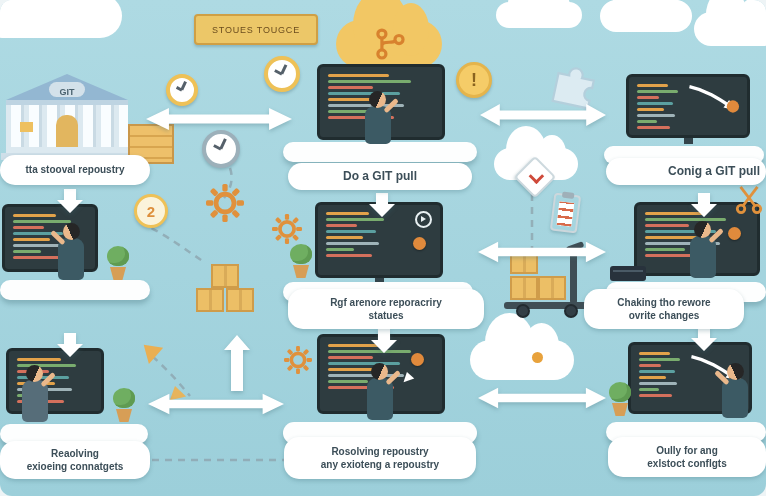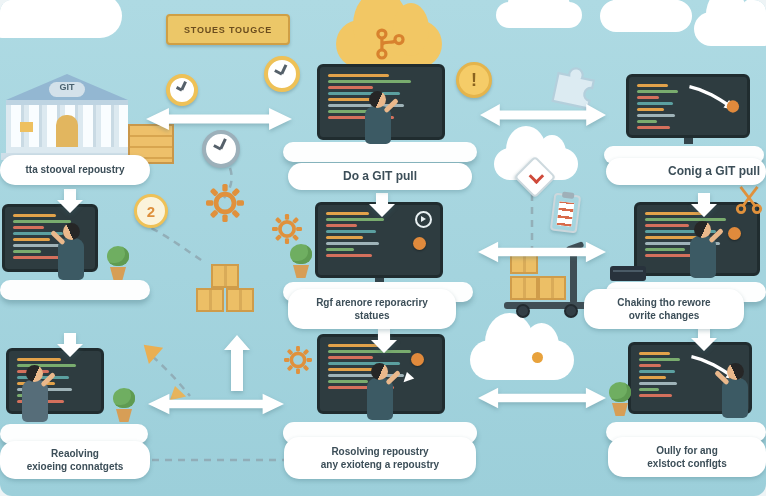--- a/index.html
+++ b/index.html
@@ -9,22 +9,22 @@
   .cloud{position:absolute;background:#fff;border-radius:999px;z-index:0;}
   .cloud::before{content:"";position:absolute;width:48%;height:150%;left:14%;top:-68%;background:#fff;border-radius:50%;}
   .cloud::after{content:"";position:absolute;width:34%;height:115%;right:14%;top:-42%;background:#fff;border-radius:50%;}
   .ycloud{position:absolute;background:#f2c764;border-radius:999px;z-index:2;}
   .ycloud::before{content:"";position:absolute;width:52%;height:145%;left:16%;top:-62%;background:#f2c764;border-radius:50%;}
   .ycloud::after{content:"";position:absolute;width:34%;height:110%;right:12%;top:-36%;background:#f2c764;border-radius:50%;}
   
   .overlay{position:absolute;left:0;top:0;z-index:1;pointer-events:none;}
   
   .banner{position:absolute;background:#ecc768;border:2px solid #cf9f45;border-radius:4px;color:#6b4d1e;
-          font-size:9px;font-weight:bold;letter-spacing:.8px;display:flex;align-items:center;justify-content:center;
-          z-index:7;box-shadow:0 2px 3px rgba(60,100,110,.3);}
+          font-size:9px;font-weight:normal;letter-spacing:.8px;display:flex;align-items:center;justify-content:center;
+          z-index:7;box-shadow:0 2px 3px rgba(60,100,110,.3);margin-left:28px;}
   
   .plate{position:absolute;background:#fff;border-radius:15px;box-shadow:0 2px 4px rgba(55,100,110,.28);
          display:flex;flex-direction:column;align-items:center;justify-content:center;color:#3c4e58;
          font-weight:700;text-align:center;padding:2px 6px;box-sizing:border-box;z-index:6;}
   .plate .t1{font-size:10px;line-height:1.32;}
   .plate .t1.big{font-size:12px;}
   
   .arrow{position:absolute;fill:#fff;filter:drop-shadow(0 2px 2px rgba(55,100,110,.3));z-index:4;}
   .icon{position:absolute;z-index:3;}
   
@@ -68,21 +68,21 @@
   .person.flip{transform:scaleX(-1);}
   .plant{position:absolute;width:24px;height:34px;z-index:4;}
   .plant::before{content:"";position:absolute;left:1px;top:0;width:22px;height:20px;background:#6fae61;
                  border-radius:50% 50% 45% 45%;box-shadow:inset -4px -3px 0 #5f9b52;}
   .plant::after{content:"";position:absolute;left:4px;bottom:0;width:16px;height:13px;background:#d79e56;
                 clip-path:polygon(0 0,100% 0,78% 100%,22% 100%);}
   
   .pediment{position:absolute;width:0;height:0;border-left:61px solid transparent;border-right:61px solid transparent;
             border-bottom:26px solid #93b7d2;}
   .bsign{position:absolute;background:#d3e1ea;border-radius:8px;color:#49616f;font-weight:bold;font-size:9px;
-         display:flex;align-items:flex-start;justify-content:center;}
+         display:flex;align-items:flex-end;justify-content:center;}
   .bwall{position:absolute;background:repeating-linear-gradient(90deg,#dce9f0 0 5px,#f9fdff 5px 15px,#c9dae4 15px 18px);}
   .door{position:absolute;background:#e2b65f;border-radius:10px 10px 0 0;}
   .bar{position:absolute;}
   .lumber{position:absolute;border:2px solid #c9974a;z-index:3;
           background:repeating-linear-gradient(180deg,#eec06a 0 9px,#d8a54f 9px 11px);}
   
   .box{position:absolute;width:28px;height:24px;background:#ecbf66;border:2px solid #cf9c4a;box-sizing:border-box;z-index:3;}
   .box::before{content:"";position:absolute;left:50%;top:0;bottom:0;width:3px;margin-left:-1.5px;background:#d9ab58;}
   .wheel{position:absolute;width:14px;height:14px;border-radius:50%;background:#333f46;border:2px solid #222b30;box-sizing:border-box;}
   .diamond{position:absolute;width:26px;height:26px;background:#fff;border:2px solid #cdd9de;border-radius:4px;
@@ -435,21 +435,21 @@
 
   <div class="plate" style="left:0;top:155px;width:150px;height:30px;">
     <span class="t1">tta stooval repoustry</span>
   </div>
   <div class="plate" style="left:288px;top:163px;width:184px;height:27px;">
     <span class="t1 big">Do a GIT pull</span>
   </div>
   <div class="plate" style="left:606px;top:158px;width:160px;height:27px;align-items:flex-end;">
     <span class="t1 big">Conig a GIT pull</span>
   </div>
-  <div class="plate" style="left:288px;top:289px;width:168px;height:40px;">
+  <div class="plate" style="left:288px;top:289px;width:196px;height:40px;">
     <span class="t1">Rgf arenore reporacriry</span>
     <span class="t1">statues</span>
   </div>
   <div class="plate" style="left:584px;top:289px;width:160px;height:40px;">
     <span class="t1">Chaking tho rewore</span>
     <span class="t1">ovrite changes</span>
   </div>
   <div class="plate" style="left:0;top:441px;width:150px;height:38px;">
     <span class="t1">Reaolving</span>
     <span class="t1">exioeing connatgets</span>

